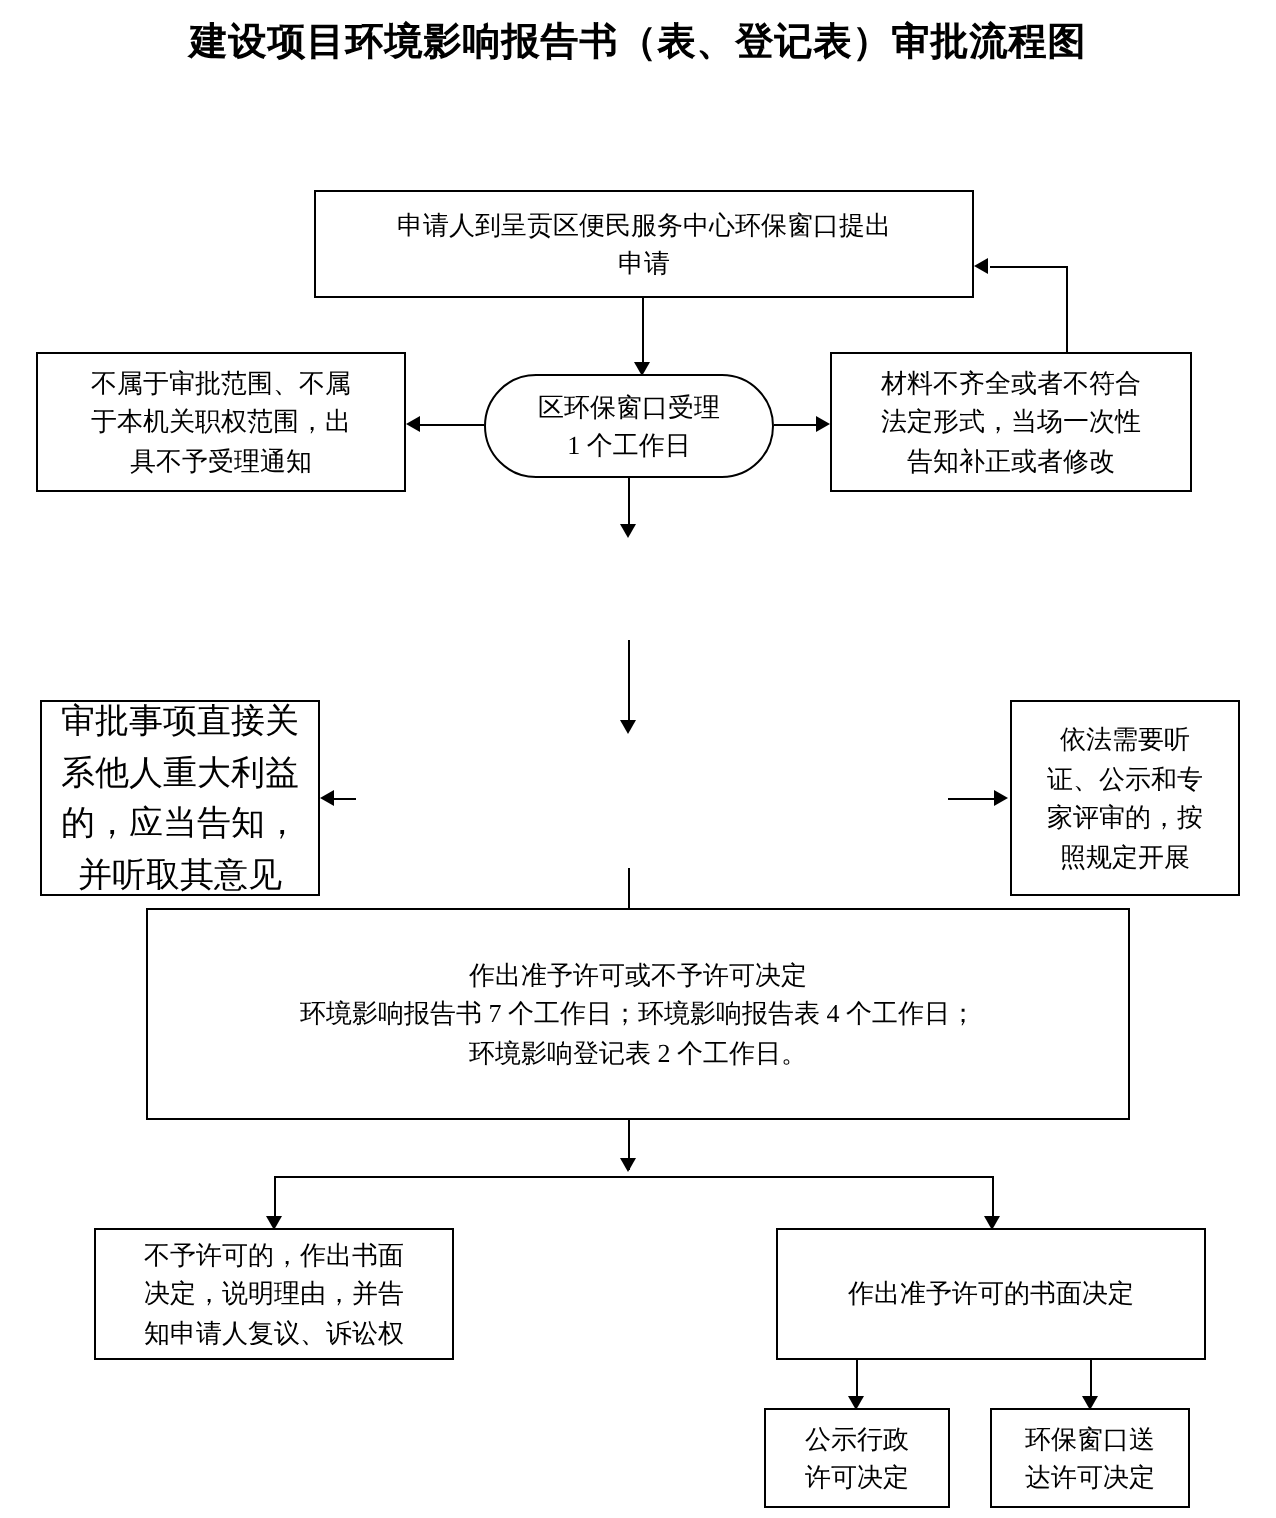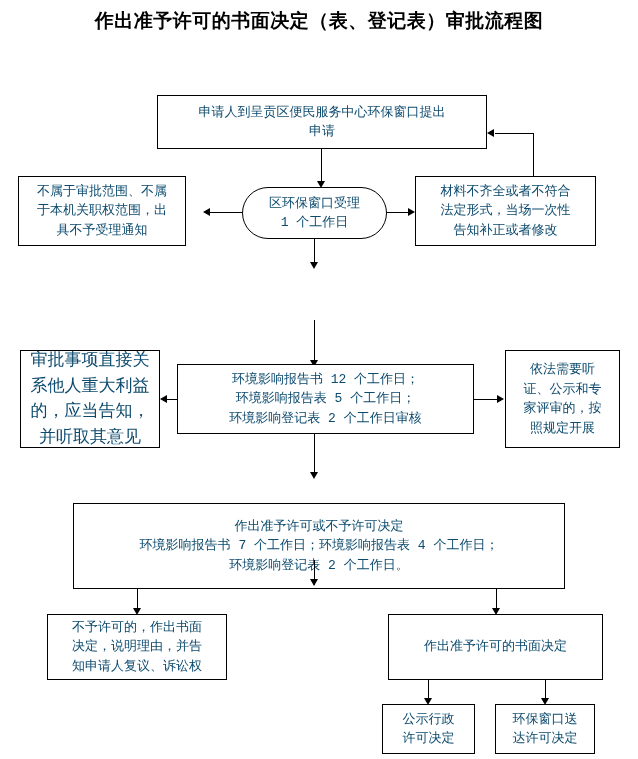--- a/index.html
+++ b/index.html
@@ -27,29 +27,29 @@
     font-weight: bold;
     letter-spacing: 0.5px;
     color: #000000;
     font-family: "Liberation Serif", "DejaVu Serif", serif;
   }
   .node {
     position: absolute;
     box-sizing: border-box;
     border: 1px solid #000000;
     background: #ffffff;
-    color: #0c4a6e;
+    color: #000000;
     display: flex;
     align-items: center;
     justify-content: center;
     text-align: center;
     font-size: 13px;
     line-height: 1.5;
     padding: 2px 5px;
-    font-family: Liberation Mono, monospace;
+    font-family: Liberation Serif, serif;
   }
   .node .txt {
     display: block;
     white-space: pre-line;
   }
   
   .ln {
     position: absolute;
     background: #000000;
   }
@@ -74,31 +74,31 @@
     border-top: 4px solid transparent;
     border-bottom: 4px solid transparent;
     border-left: 7px solid #000000;
   }
 </style>
 </head>
 <body>
 
 <div id="canvas">
 
-  <div class="title">作出准予许可的书面决定（表、登记表）审批流程图</div>
+  <div class="title">建设项目环境影响报告书（表、登记表）审批流程图</div>
 
   <div class="node" style="left:157px; top:95px; width:330px; height:54px;">
     <span class="txt">申请人到呈贡区便民服务中心环保窗口提出
 申请</span>
   </div>
 
   <div class="ln v" style="left:321px; top:149px; height:33px;"></div>
   <div class="arrow down" style="left:317px; top:181px;"></div>
 
-  <div class="node" style="left:18px; top:176px; width:168px; height:70px;">
+  <div class="node" style="left:18px; top:176px; width:185px; height:70px;">
     <span class="txt">不属于审批范围、不属
 于本机关职权范围，出
 具不予受理通知</span>
   </div>
 
   <div class="node" style="left:242px; top:187px; width:145px; height:52px;border-radius:26px;">
     <span class="txt">区环保窗口受理
 1 个工作日</span>
   </div>
 
@@ -125,43 +125,38 @@
   <div class="ln v" style="left:314px; top:320px; height:41px;"></div>
   <div class="arrow down" style="left:310px; top:360px;"></div>
 
   <div class="node" style="left:20px; top:350px; width:140px; height:98px; font-size:17px;">
     <span class="txt">审批事项直接关
 系他人重大利益
 的，应当告知，
 并听取其意见</span>
   </div>
 
-  <div class="node" style="left:177px; top:364px; width:297px; height:70px;">
-    <span class="txt">环境影响报告书 12 个工作日；
-环境影响报告表 5 个工作日；
-环境影响登记表 2 个工作日审核</span>
-  </div>
 
   <div class="node" style="left:505px; top:350px; width:115px; height:98px;">
     <span class="txt">依法需要听
 证、公示和专
 家评审的，按
 照规定开展</span>
   </div>
 
   <div class="ln h" style="left:167px; top:399px; width:11px;"></div>
   <div class="arrow left" style="left:160px; top:395px;"></div>
 
   <div class="ln h" style="left:474px; top:399px; width:24px;"></div>
   <div class="arrow right" style="left:497px; top:395px;"></div>
 
   <div class="ln v" style="left:314px; top:434px; height:39px;"></div>
   <div class="arrow down" style="left:310px; top:472px;"></div>
 
-  <div class="node" style="left:73px; top:503px; width:492px; height:86px;">
+  <div class="node" style="left:73px; top:454px; width:492px; height:106px;">
     <span class="txt">作出准予许可或不予许可决定
 环境影响报告书 7 个工作日；环境影响报告表 4 个工作日；
 环境影响登记表 2 个工作日。</span>
   </div>
 
   <div class="ln v" style="left:314px; top:560px; height:25px;"></div>
   <div class="arrow down" style="left:310px; top:579px;"></div>
   <div class="ln h" style="left:137px; top:588px; width:360px;"></div>
 
   <div class="ln v" style="left:137px; top:588px; height:22px;"></div>

